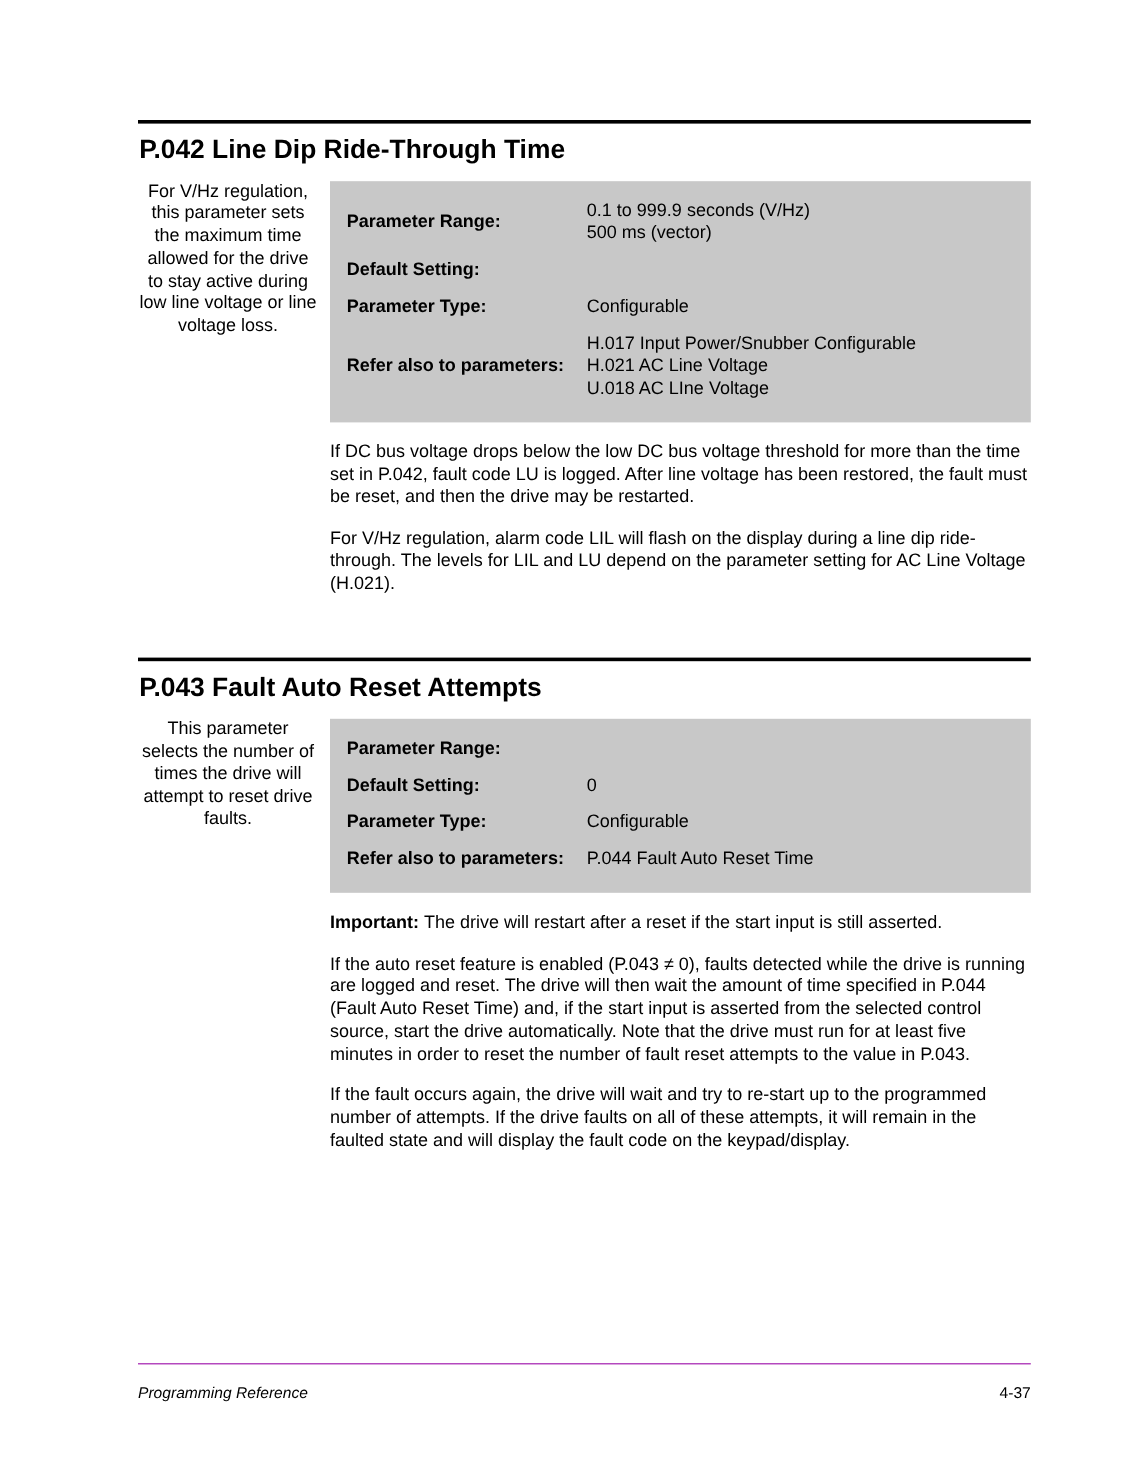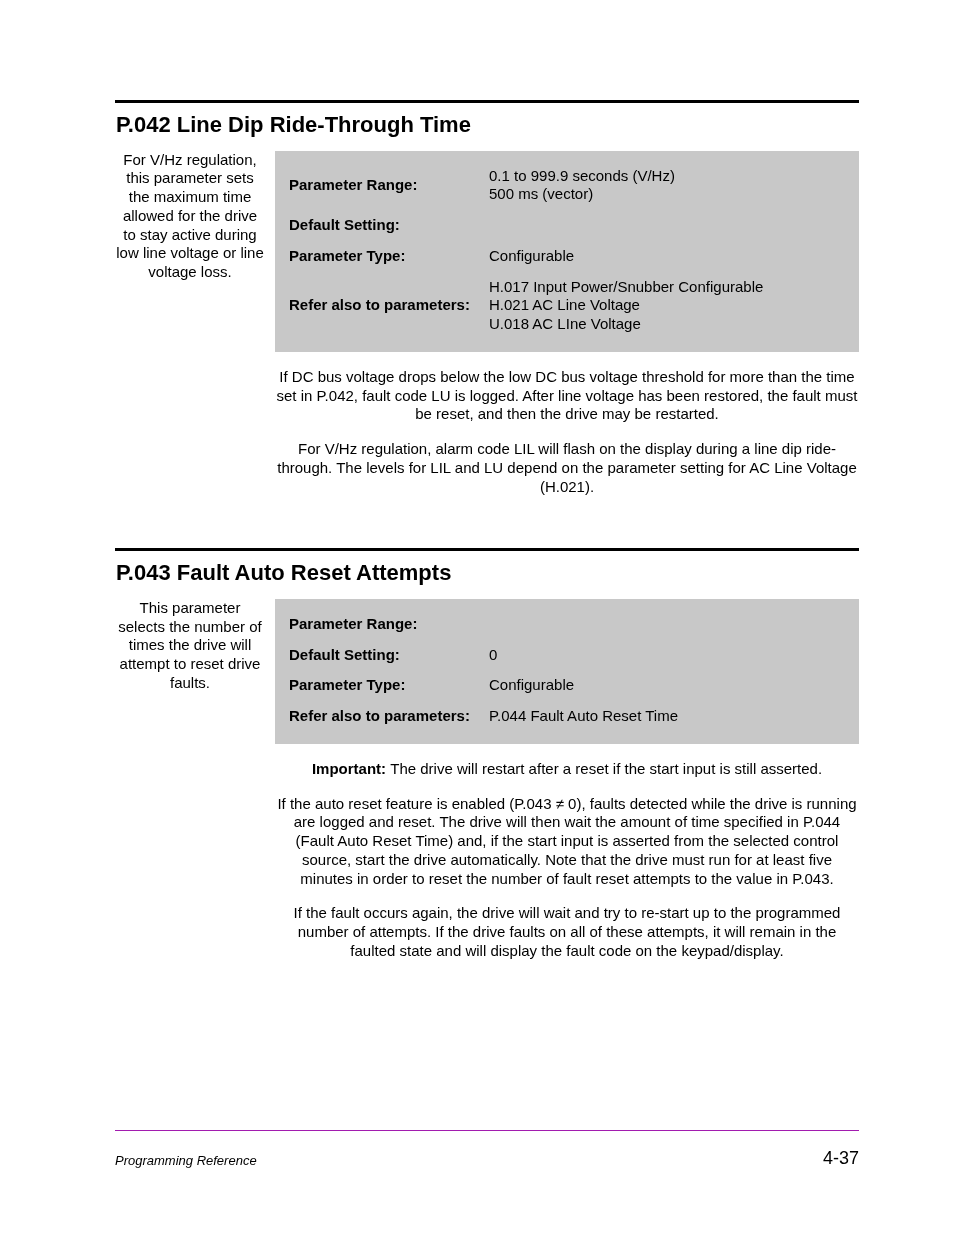--- a/index.html
+++ b/index.html
@@ -63,21 +63,20 @@
   }
   .param-value {
     flex: 1 1 auto;
     font-size: 15px;
   }
   .param-value .subline {
     display: block;
   }
   .desc p {
     margin: 0 0 16px 0;
-    text-align: center;
   }
   .section-gap {
     height: 36px;
   }
   .footer {
     position: absolute;
     bottom: 66px;
     left: 115px;
     right: 95px;
     border-top: 1px solid #a21caf;
@@ -85,21 +84,21 @@
     display: flex;
     justify-content: space-between;
     align-items: flex-end;
     font-size: 13px;
   }
   .footer-left {
     font-style: italic;
     font-size: 13px;
   }
   .footer-right {
-    font-size: 18px;
+    font-size: 13px;
     margin-left: 29px;
   }
   b { font-weight: bold; }
 </style>
 </head>
 <body>
 
 <div class="page">
 
   <hr class="section-rule">

